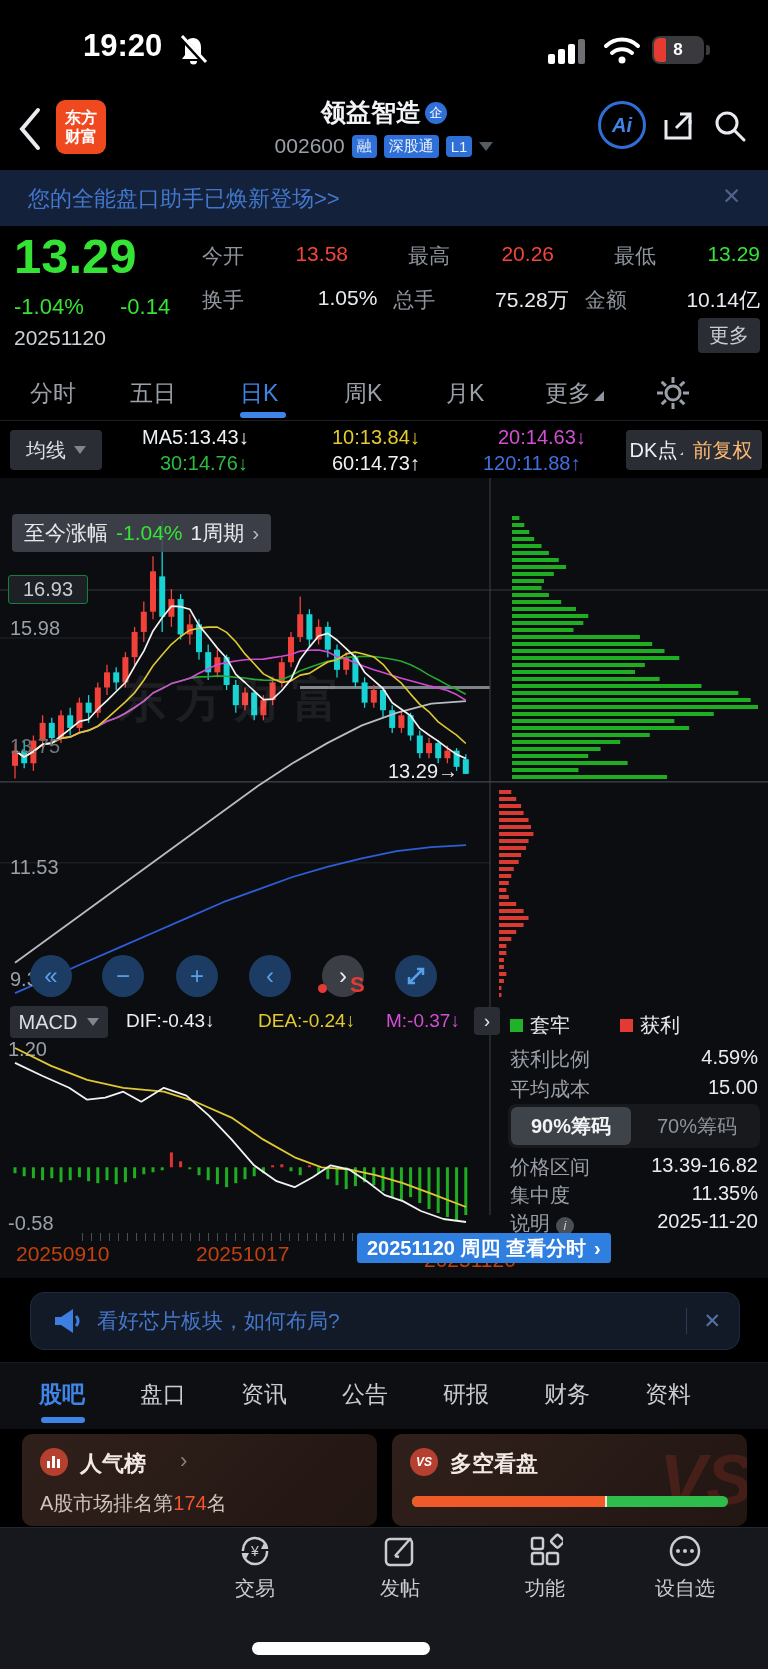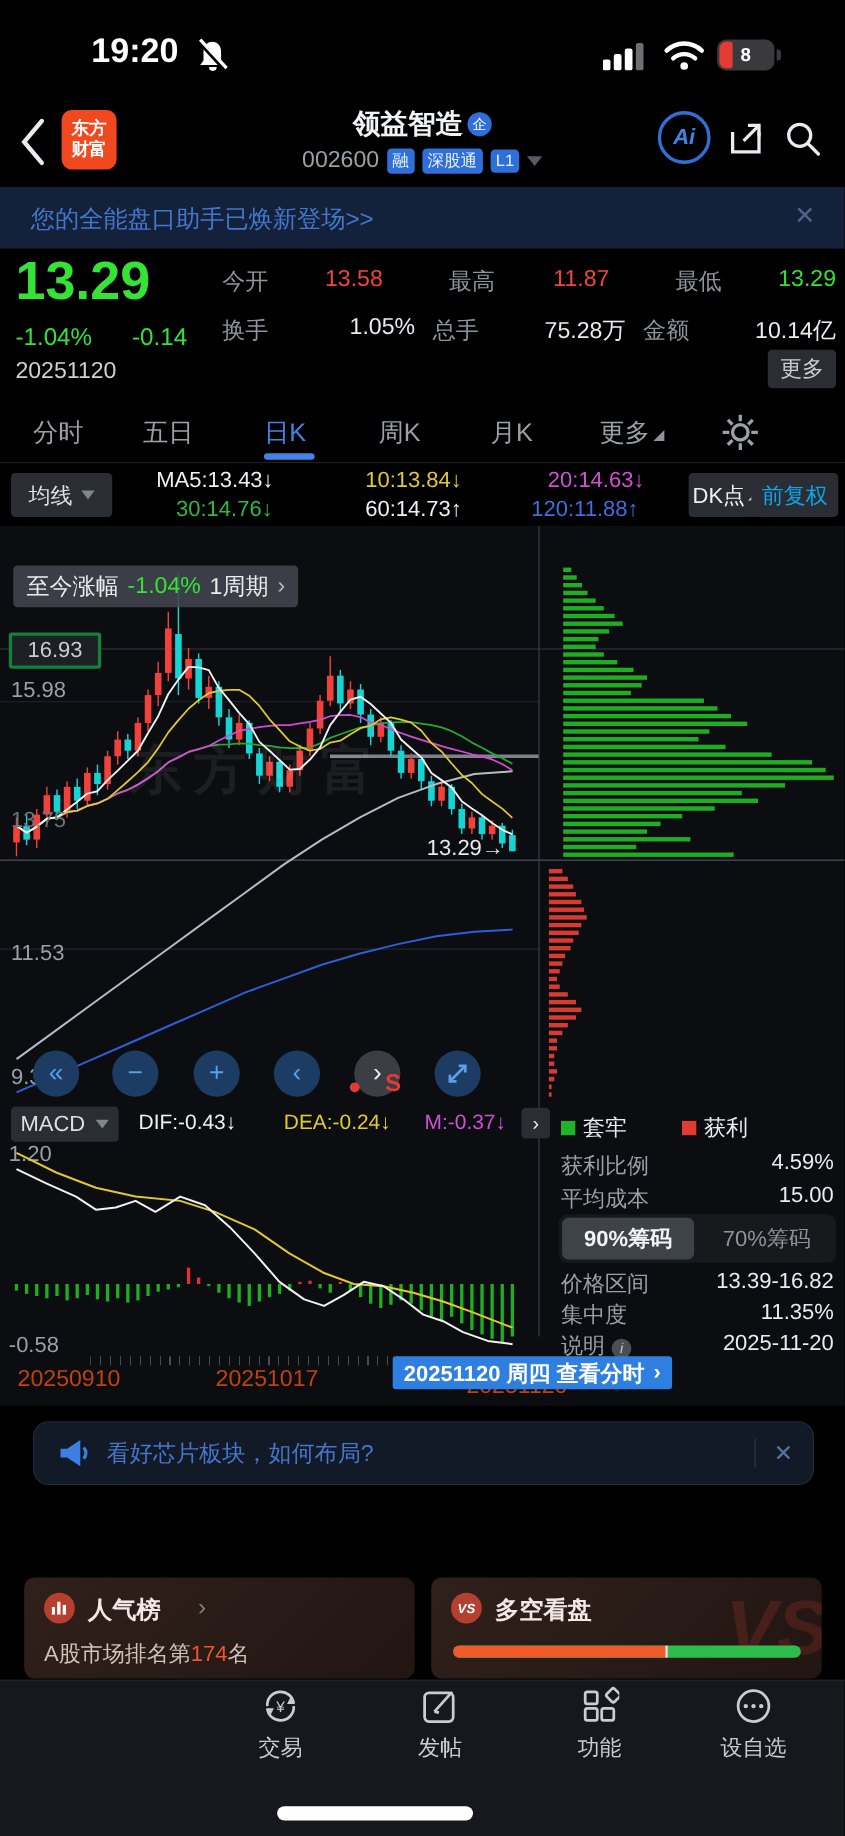--- a/index.html
+++ b/index.html
@@ -40,27 +40,27 @@
   .ptab{position:absolute;top:12px;font-size:23px;color:#9aa0a8;}
   .ptab.active{color:#3f85e8;}
   .ptab-line{position:absolute;left:240px;top:46px;width:46px;height:6px;border-radius:3px;background:#3f85e8;}
   .corner-tri{display:inline-block;width:0;height:0;border-left:10px solid transparent;border-bottom:10px solid #8e949c;margin-left:3px;}
   
   .chip{background:#2a2d33;border-radius:4px;color:#dcdfe3;display:flex;align-items:center;justify-content:center;}
   .ma-sel{left:10px;top:430px;width:92px;height:40px;font-size:20px;gap:8px;}
   .sel-tri{width:0;height:0;border-left:6px solid transparent;border-right:6px solid transparent;border-top:8px solid #80868e;}
   .ma-item{position:absolute;font-size:20px;}
   .dk-btn{left:605px;top:430px;width:68px;height:40px;font-size:20px;color:#eef1f4;margin-left:21px;}
-  .fq-btn{left:683px;top:430px;width:79px;height:40px;font-size:20px;color:#0ea5e9;}
+  .fq-btn{left:683px;top:430px;width:79px;height:40px;font-size:20px;color:#fdba74;}
   
   .chart-bg{left:0;top:478px;width:768px;height:800px;background:#0b0d11;}
   .tooltip{left:12px;top:514px;height:38px;background:rgba(66,70,77,0.88);border-radius:4px;
            display:flex;align-items:center;padding:0 12px;gap:8px;font-size:21px;color:#e8ebef;}
   .ylab{position:absolute;font-size:20px;color:#9aa0a8;}
-  .ylab-chip{left:8px;top:575px;background:#1d2025;border:3px solid #15803d;border-radius:3px;padding:2px 14px;color:#c9ccd1;}
+  .ylab-chip{left:8px;top:575px;background:#1d2025;border:1px solid #15803d;border-radius:3px;padding:2px 14px;color:#c9ccd1;}
   .watermark{left:118px;top:668px;font-size:48px;font-weight:bold;letter-spacing:10px;color:rgba(255,255,255,0.07);}
   .price-tag{left:388px;top:760px;font-size:20px;color:#e8ebef;}
   .ctrl{position:absolute;top:955px;width:42px;height:42px;border-radius:50%;background:#1d3c63;
         color:#5aa0e8;font-size:24px;display:flex;align-items:center;justify-content:center;}
   .ctrl.gray{background:#3b3e44;color:#e8ebef;}
   .red-dot{left:318px;top:984px;width:9px;height:9px;border-radius:50%;background:#e23b33;}
   .s-mark{left:350px;top:972px;font-size:22px;color:#e23b33;font-weight:bold;}
   
   .macd-sel{left:10px;top:1006px;width:98px;height:32px;font-size:20px;gap:10px;}
   .macd-item{position:absolute;top:1010px;font-size:19px;}
@@ -184,21 +184,21 @@
   <span class="abs chg" style="left: 14px; color: rgb(53, 227, 53);">-1.04%</span>
   <span class="abs chg" style="left: 120px; color: rgb(53, 227, 53);">-0.14</span>
   <div class="abs qdate">20251120</div>
   <div class="abs qrow" style="top:242px;gap:44px;">
     <div class="qpair">
       <span class="qlabel">今开</span>
       <span style="color: rgb(243, 69, 57);">13.58</span>
       </div>
     <div class="qpair">
       <span class="qlabel">最高</span>
-      <span style="color: rgb(243, 69, 57);">11.87</span>
+      <span style="color: rgb(243, 69, 57);">20.26</span>
       </div>
     <div class="qpair">
       <span class="qlabel">最低</span>
       <span style="color: rgb(53, 227, 53);">13.29</span>
       </div>
   </div>
   <div class="abs qrow" style="top:286px;">
     <div class="qpair">
       <span class="qlabel">换手</span>
       <span style="color: rgb(232, 235, 239);">1.05%</span>
@@ -574,20 +574,30 @@
   <div class="abs promo">
     <svg class="icon" style="margin-left:22px" width="30" height="28" viewBox="0 0 30 28">
       <path d="M2 10 L2 18 L8 18 L20 26 L20 2 L8 10 Z" fill="#3d7ee0"></path>
       <path d="M23 9 A7 7 0 0 1 23 19" stroke="#3d7ee0" stroke-width="3" fill="none"></path>
     </svg>
     <span class="promo-text">看好芯片板块，如何布局?</span>
     <span class="promo-div"></span>
     <span class="promo-close">✕</span>
   </div>
 
+  <div class="abs stabs">
+    <span class="stab active" style="left:39px">股吧</span>
+    <span class="stab" style="left:140px">盘口</span>
+    <span class="stab" style="left:241px">资讯</span>
+    <span class="stab" style="left:342px">公告</span>
+    <span class="stab" style="left:443px">研报</span>
+    <span class="stab" style="left:544px">财务</span>
+    <span class="stab" style="left:645px">资料</span>
+    <span class="stab-line"></span>
+  </div>
 
   <div class="card" style="left:22px">
     <div class="card-icon">
       <svg class="icon" width="14" height="12" viewBox="0 0 14 12">
           <rect x="0" y="5" width="3" height="7" fill="#fff"></rect>
           <rect x="5" y="0" width="3" height="12" fill="#fff"></rect>
           <rect x="10" y="3" width="3" height="9" fill="#fff"></rect>
         </svg>
     </div>
     <span class="card-title">人气榜</span>

